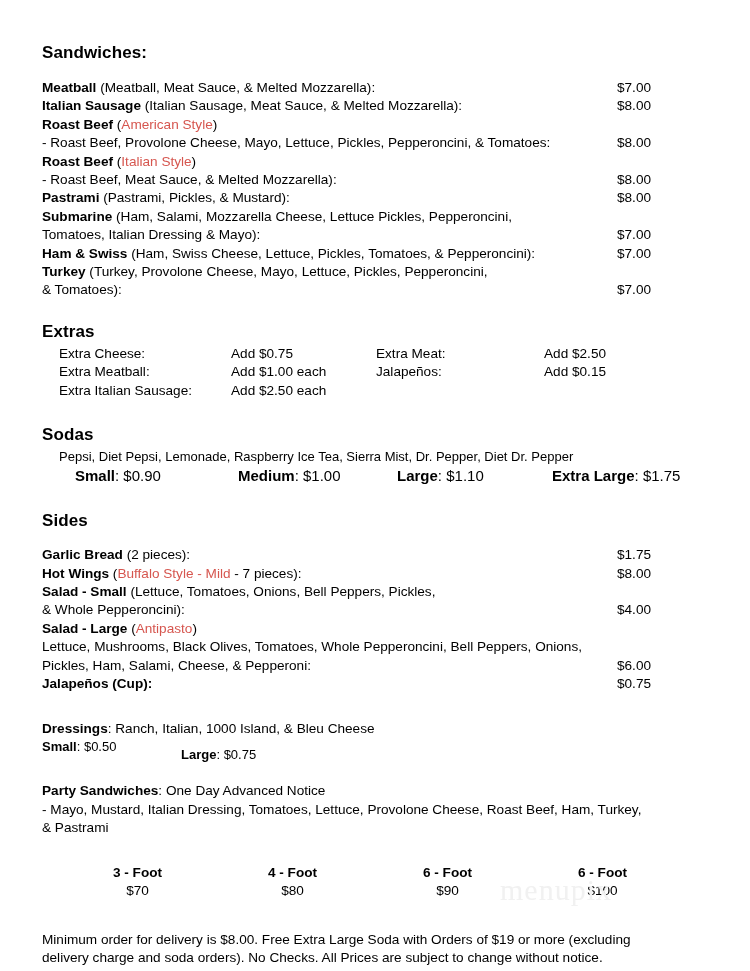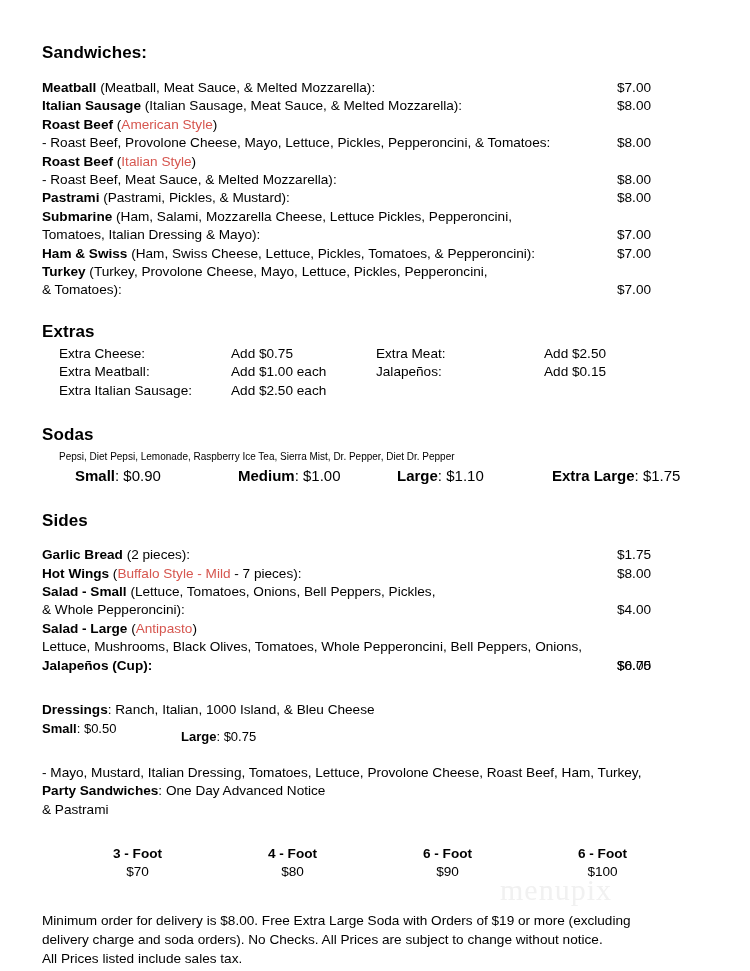--- a/index.html
+++ b/index.html
@@ -73,21 +73,21 @@
   }
   .ex-label { width: 172px; }
   .ex-val   { width: 145px; }
   .ex-label2 { width: 130px; }
   .ex-val2  { text-align: right; width: 100px; }
 
   
   .soda-flavors {
     margin-top: 3px;
     margin-left: 17px;
-    font-size: 10px;
+    font-size: 13px;
     line-height: 18.6px;
     white-space: nowrap;
   }
   .soda-sizes {
     position: relative;
     margin-top: 1px;
     margin-left: 33px;
     height: 19px;
     font-size: 15px;
     line-height: 18.6px;
@@ -263,43 +263,44 @@
         <span>&amp; Whole Pepperoncini):</span>
         <span class="price">$4.00</span>
       </div>
       <div class="row">
         <span class="b">Salad - Large</span><span> (</span><span class="red">Antipasto</span><span>)</span>
       </div>
       <div class="row">
         <span>Lettuce, Mushrooms, Black Olives, Tomatoes, Whole Pepperoncini, Bell Peppers, Onions,</span>
       </div>
       <div class="row">
+        <span>Pickles, Ham, Salami, Cheese, &amp; Pepperoni:</span>
         <span class="price">$6.00</span>
       </div>
       <div class="row">
         <span class="b">Jalapeños (Cup):</span><span></span>
         <span class="price">$0.75</span>
       </div>
     </div>
 
     <div class="block-dressings">
       <div class="plain-line">
         <span class="b">Dressings</span><span>: Ranch, Italian, 1000 Island, &amp; Bleu Cheese</span>
       </div>
       <div class="dress-sizes">
         <span style="left:0px;"><span class="b">Small</span><span>: $0.50</span></span>
         <span style="left:139px;margin-top:8px;"><span class="b">Large</span><span>: $0.75</span></span>
       </div>
     </div>
 
     <div class="block-party">
-      <div class="plain-line">- Mayo, Mustard, Italian Dressing, Tomatoes, Lettuce, Provolone Cheese, Roast Beef, Ham, Turkey,</div>
       <div class="plain-line">
         <span class="b">Party Sandwiches</span><span>: One Day Advanced Notice</span>
       </div>
+      <div class="plain-line">- Mayo, Mustard, Italian Dressing, Tomatoes, Lettuce, Provolone Cheese, Roast Beef, Ham, Turkey,</div>
       <div class="plain-line">&amp; Pastrami</div>
 
       <table class="foot-table">
         <tbody>
             <tr>
           <td class="foot-head">3 - Foot</td>
           <td class="foot-head">4 - Foot</td>
           <td class="foot-head">6 - Foot</td>
           <td class="foot-head">6 - Foot</td>
         </tr>

